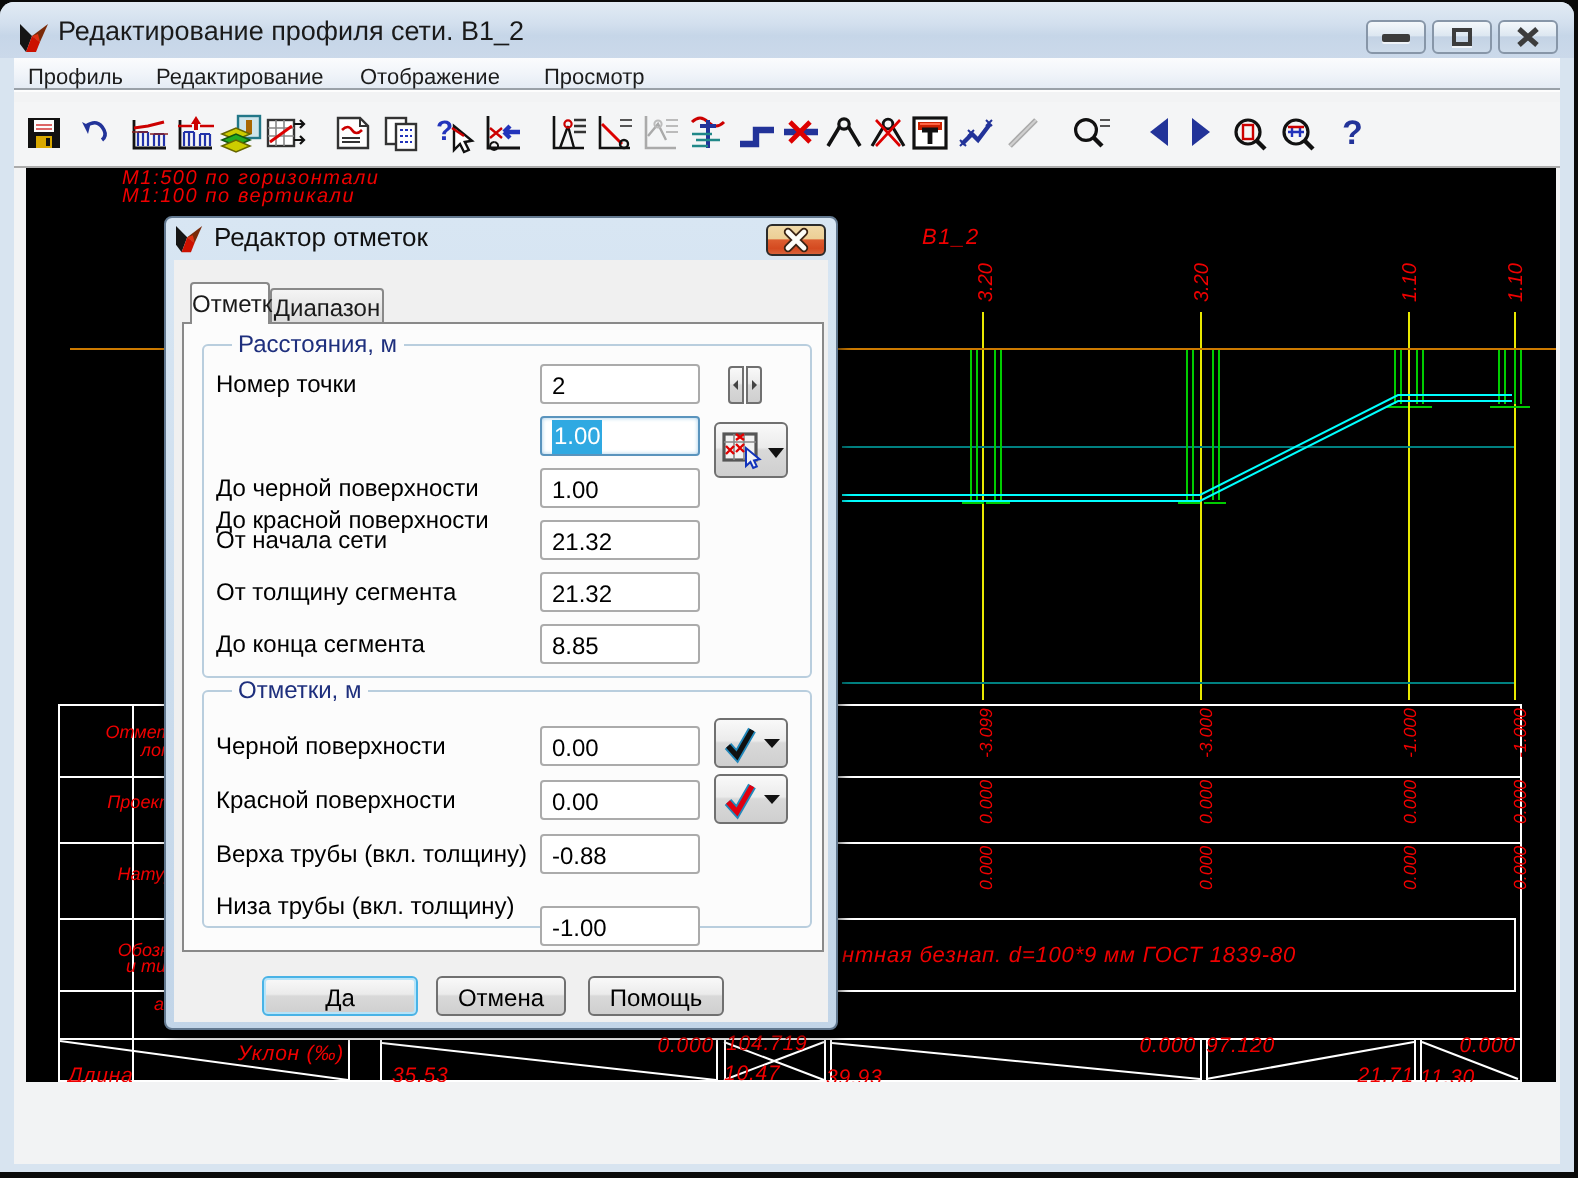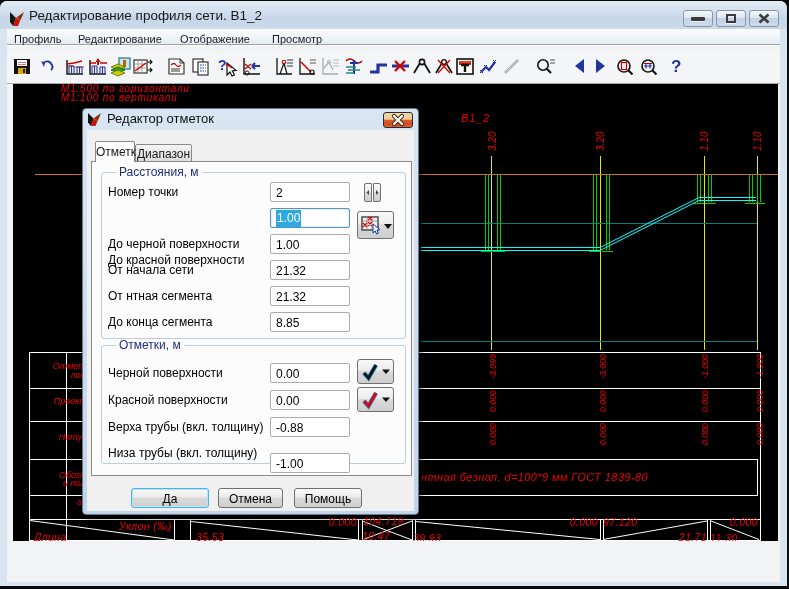--- a/index.html
+++ b/index.html
@@ -311,21 +311,21 @@
       <div class="group" style="left:9px; top:10px; width:305px; height:167px;">
           <b>Расстояния, м</b>
         </div>
       <div class="group" style="left:9px; top:183px; width:305px; height:119px;">
           <b>Отметки, м</b>
         </div>
       <div class="lbl" style="left:16px; top:23px;">Номер точки</div>
       <div class="lbl" style="left:16px; top:49px;margin-top:42px;">До красной поверхности</div>
       <div class="lbl" style="left:16px; top:75px;">До черной поверхности</div>
       <div class="lbl" style="left:16px; top:101px;">От начала сети</div>
-      <div class="lbl" style="left:16px; top:127px;">От нтная сегмента</div>
+      <div class="lbl" style="left:16px; top:127px;">От толщину сегмента</div>
       <div class="lbl" style="left:16px; top:153px;">До конца сегмента</div>
       <div class="lbl" style="left:16px; top:204px;">Черной поверхности</div>
       <div class="lbl" style="left:16px; top:231px;">Красной поверхности</div>
       <div class="lbl" style="left:16px; top:284px;">Низа трубы (вкл. толщину)</div>
       <div class="lbl" style="left:16px; top:258px;">Верха трубы (вкл. толщину)</div>
       <div class="fld" style="top:20px;">2</div>
       <div class="fld" style="top:46px; border:1px solid #5a94bd; box-shadow:0 0 2px #9ecbe8 inset; padding-top:2px;"><span style="background:#2fa9e2; color:#fff; padding:1px 1px 2px 1px;">1.00</span></div>
       <div class="fld" style="top:72px;">1.00</div>
       <div class="fld" style="top:98px;">21.32</div>
       <div class="fld" style="top:124px;">21.32</div>

